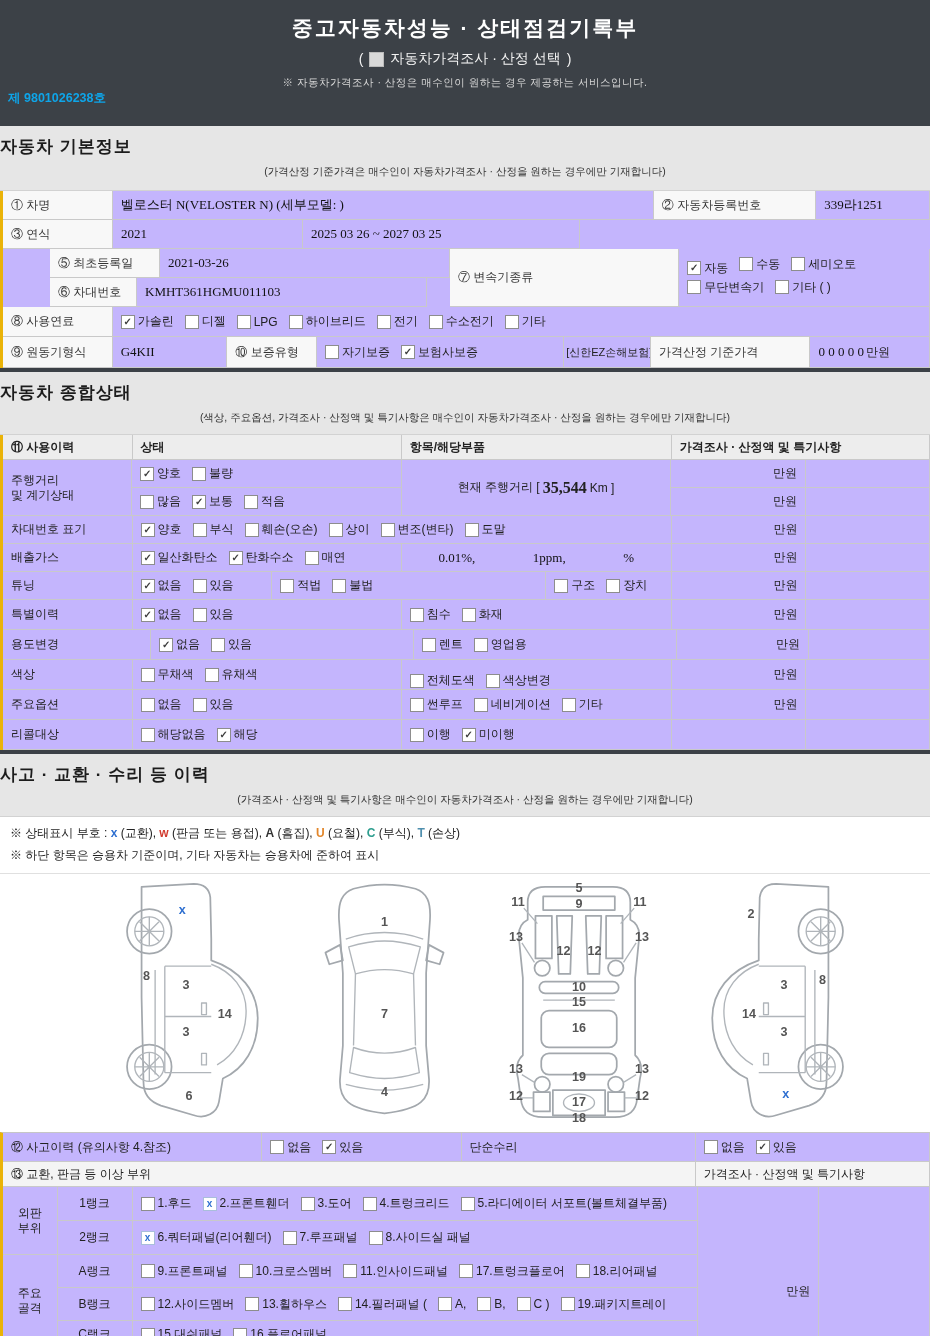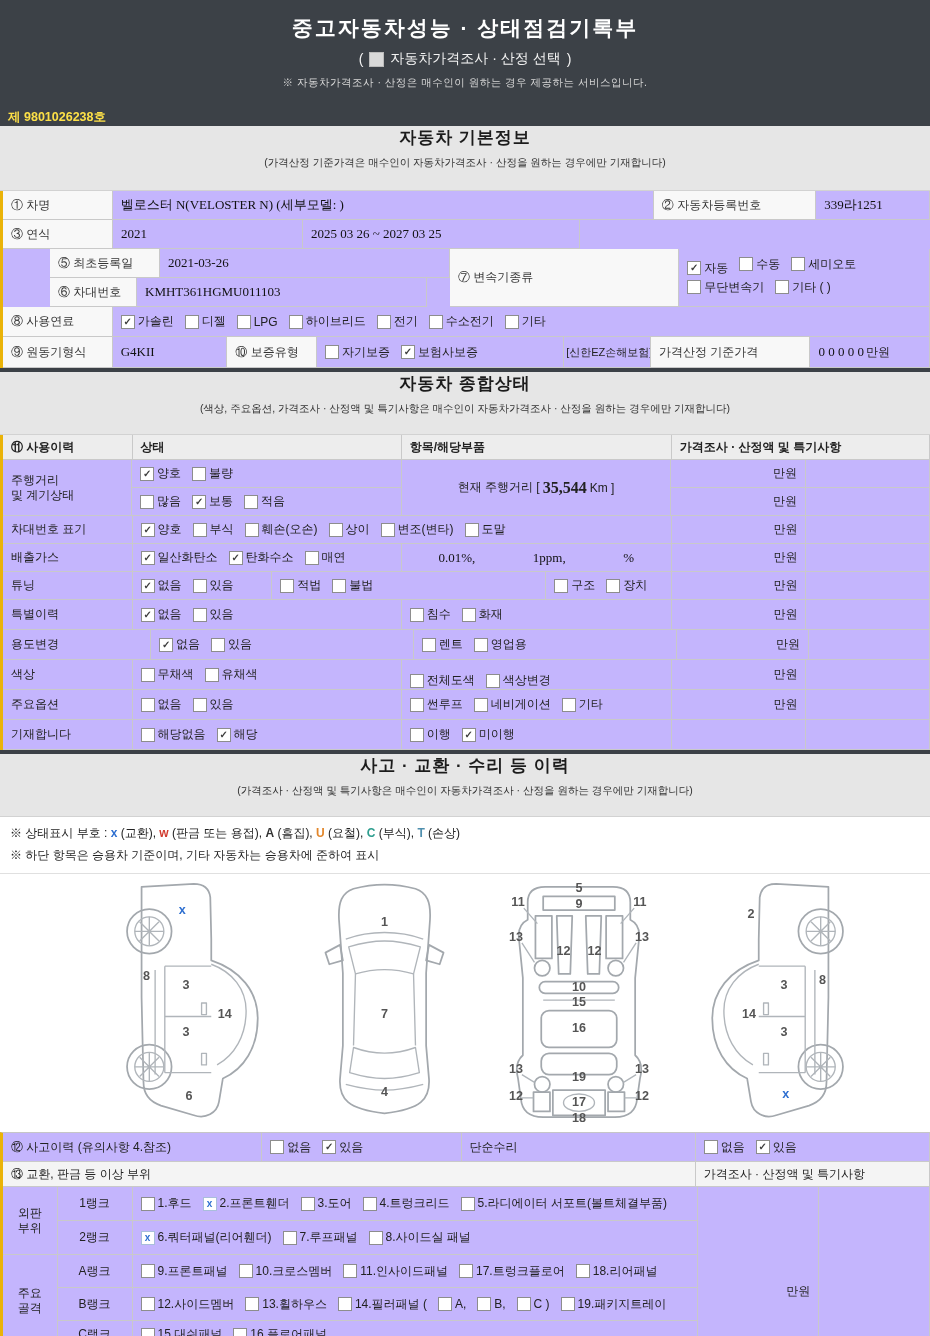--- a/index.html
+++ b/index.html
@@ -5,25 +5,25 @@
   html,body{margin:0;padding:0;background:#fff;}
   body{width:930px;font-family:"Liberation Sans",sans-serif;color:#222;-webkit-font-smoothing:antialiased;}
   .page{width:930px;height:1336px;overflow:hidden;background:#fff;display:flex;flex-direction:column;}
 
   
   .hdr{background:#3c4147;color:#fff;height:126px;flex:none;position:relative;}
   .hdr-title{text-align:center;font-size:21px;font-weight:bold;letter-spacing:2px;padding-top:14px;}
   .hdr-select{text-align:center;font-size:14px;margin-top:8px;color:#f2f2f2;display:flex;justify-content:center;align-items:center;gap:6px;}
   .sel-box{display:inline-block;width:13px;height:13px;background:#d9d9d9;border:1px solid #bbb;}
   .hdr-notice{text-align:center;font-size:10.5px;color:#d8d8d8;margin-top:8px;letter-spacing:.5px;}
-  .hdr-docno{position:absolute;left:8px;bottom:0;font-size:12.5px;font-weight:bold;color:#fde047;}
+  .hdr-docno{position:absolute;left:8px;bottom:19px;font-size:12.5px;font-weight:bold;color:#0ea5e9;}
 
   
   .band{background:#e6e6e6;border-bottom:1px solid #d2d2d2;flex:none;}
-  .band .sec-title{text-align:center;font-size:17px;font-weight:bold;color:#1c1c1c;letter-spacing:1px;}
+  .band .sec-title{font-size:17px;font-weight:bold;color:#1c1c1c;padding-top:9px;letter-spacing:1px;}
   .band .sec-sub{text-align:center;font-size:10.5px;color:#333;margin-top:7px;padding-bottom:9px;}
 
   .sep{height:4px;background:#3c4147;flex:none;}
 
   
   .tbl{border-left:3px solid #eab308;flex:none;background:#c4b5fd;}
   .row{display:flex;align-items:stretch;}
   .c{border-right:1px solid #c9c9c9;border-bottom:1px solid #c9c9c9;box-sizing:border-box;
      display:flex;align-items:center;padding:0 8px;font-size:12px;overflow:hidden;white-space:nowrap;}
   .lab{background:#f8f8f8;color:#333;}
@@ -464,21 +464,21 @@
             <span class="cl">기타</span>
           </span>
         </div>
       <div class="c rgt" style="width:135px;">
           <span>만원</span>
         </div>
       <div class="c" style="width:124px;"></div>
     </div>
 
     <div class="row h30">
-      <div class="c" style="width:130px;">기재합니다</div>
+      <div class="c" style="width:130px;">리콜대상</div>
       <div class="c" style="width:270px;">
           <span class="ck">
             <span class="bx"></span>
             <span class="cl">해당없음</span>
           </span>
           <span class="ck">
             <span class="bx on"></span>
             <span class="cl">해당</span>
           </span>
         </div>

